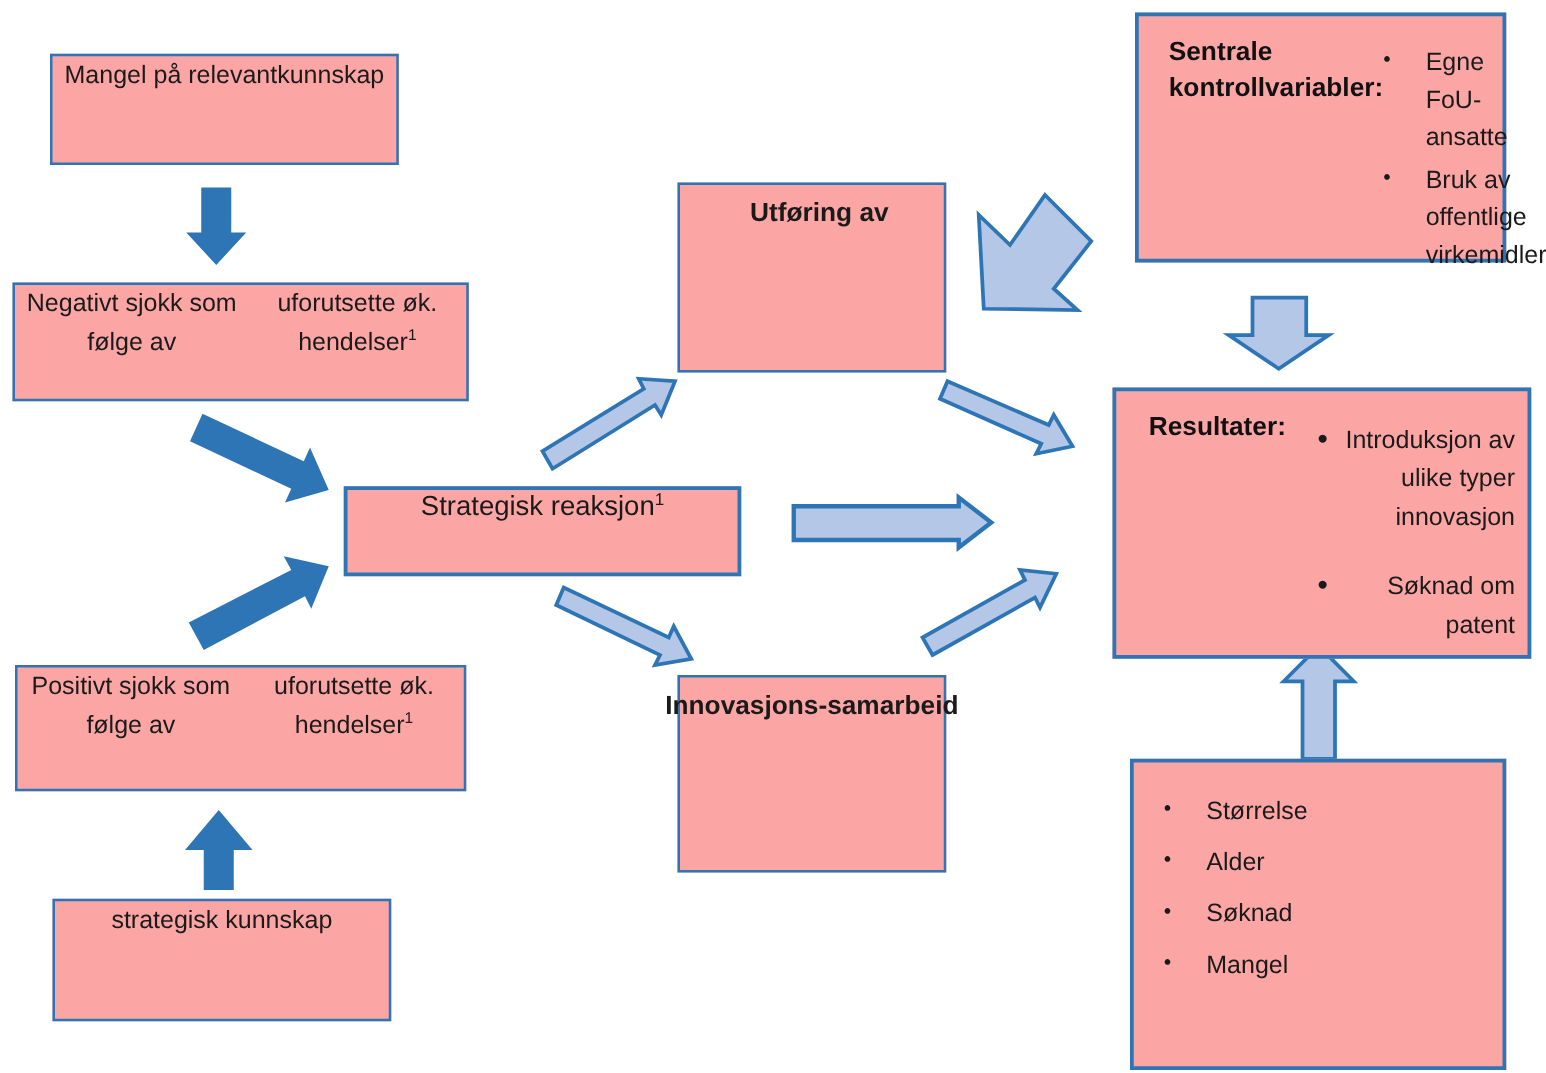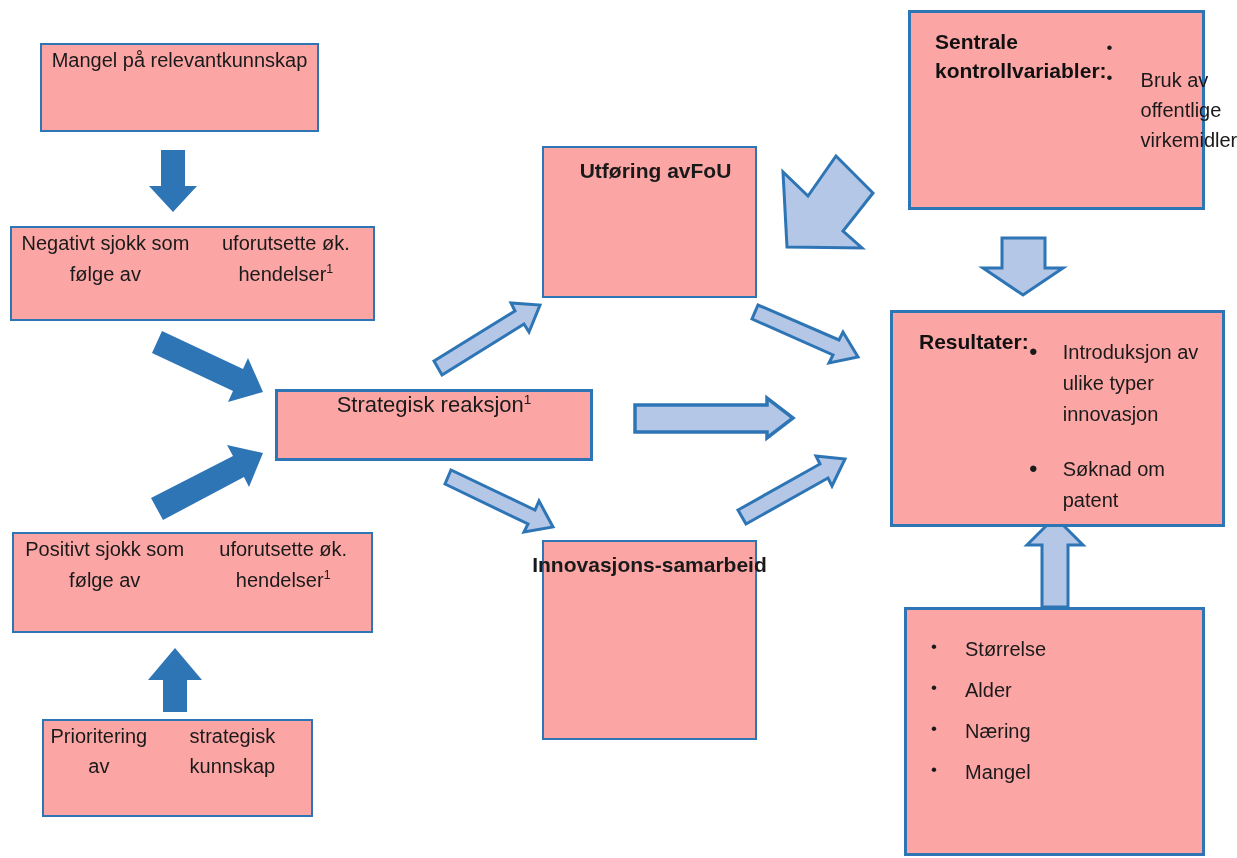--- a/index.html
+++ b/index.html
@@ -18,34 +18,34 @@
   }
   .box .ln{display:block;}
   sup{font-size:0.62em;vertical-align:super;line-height:0;}
 
   #box-mangel{left:40px;top:43px;width:279px;height:89px;font-size:20px;line-height:1.55;}
   #box-negativt{left:10px;top:226px;width:365px;height:95px;font-size:20px;line-height:1.55;}
   #box-strategisk{left:275px;top:389px;width:318px;height:72px;font-size:22px;font-weight:normal;border-width:3px;}
   #box-positivt{left:12px;top:532px;width:361px;height:101px;font-size:20px;line-height:1.55;justify-content:center;}
   #box-prioritering{left:42px;top:719px;width:271px;height:98px;font-size:20px;line-height:1.5;}
   #box-utforing{left:542px;top:146px;width:215px;height:152px;font-size:21px;font-weight:bold;line-height:2.15;padding-left:12px;}
-  #box-innovasjon{left:542px;top:540px;width:215px;height:200px;font-size:21px;font-weight:bold;line-height:2.15;}
+  #box-innovasjon{left:542px;top:540px;width:215px;height:158px;font-size:21px;font-weight:bold;line-height:2.15;}
 
   .rbox{justify-content:flex-start;text-align:left;border-width:3px;}
   .rbox h3{margin:0;font-size:21px;line-height:1.38;font-weight:bold;color:#111;}
   .rbox ul{list-style:none;margin:0;padding:0;}
   .rbox li{display:flex;align-items:flex-start;font-size:20px;line-height:1.5;}
   .blt{flex:0 0 34px;width:34px;font-size:17px;}
   .blt-big{flex:0 0 34px;width:34px;font-size:15px;padding-top:2px;}
 
   #box-sentrale{left:908px;top:10px;width:297px;height:200px;padding:15px 10px 0 24px;}
   #box-sentrale ul{margin-top:7px;}
   #box-sentrale li{margin-bottom:4px;line-height:1.5;}
 
-  #box-resultater{left:890px;top:310px;width:335px;height:217px;padding:15px 10px 12px 26px;}
+  #box-resultater{left:890px;top:310px;width:335px;height:217px;padding:15px 10px 12px 26px;text-align:right;}
   #box-resultater ul{margin-top:9px;}
   #box-resultater li{line-height:1.55;}
   #box-resultater li + li{margin-top:24px;}
 
   #box-andre{left:904px;top:607px;width:301px;height:249px;padding:15px 10px 0 24px;}
   #box-andre ul{margin-top:10px;}
   #box-andre li{margin-bottom:12px;line-height:1.45;}
 </style>
 </head>
 <body>
@@ -82,39 +82,38 @@
   <div class="box" id="box-strategisk">
     <span class="ln"><span>Strategisk reaksjon</span><sup>1</sup></span>
   </div>
 
   <div class="box" id="box-positivt">
     <span class="ln">Positivt sjokk som følge av</span>
     <span class="ln"><span>uforutsette øk. hendelser</span><sup>1</sup></span>
   </div>
 
   <div class="box" id="box-prioritering">
-    <span class="ln">Prioritering av</span>
     <span class="ln">strategisk kunnskap</span>
   </div>
 
   <div class="box" id="box-utforing">
     <span class="ln">Utføring av</span>
-    <span class="ln">FoU</span>
   </div>
 
   <div class="box" id="box-innovasjon">
     <span class="ln">Innovasjons-</span>
     <span class="ln">samarbeid</span>
   </div>
 
   <div class="box rbox" id="box-sentrale">
     <h3>Sentrale kontrollvariabler:</h3>
     <ul>
       <li>
           <span class="blt">•</span>
+          <span>Egne FoU-ansatte</span>
         </li>
       <li>
           <span class="blt">•</span>
           <span>Bruk av offentlige virkemidler</span>
         </li>
     </ul>
   </div>
 
   <div class="box rbox" id="box-resultater">
     <h3>Resultater:</h3>
@@ -135,21 +134,21 @@
       <li>
           <span class="blt">•</span>
           <span>Størrelse</span>
         </li>
       <li>
           <span class="blt">•</span>
           <span>Alder</span>
         </li>
       <li>
           <span class="blt">•</span>
-          <span>Næring</span>
+          <span>Søknad</span>
         </li>
       <li>
           <span class="blt">•</span>
           <span>Mangel</span>
         </li>
     </ul>
   </div>
 
 </div>
 

